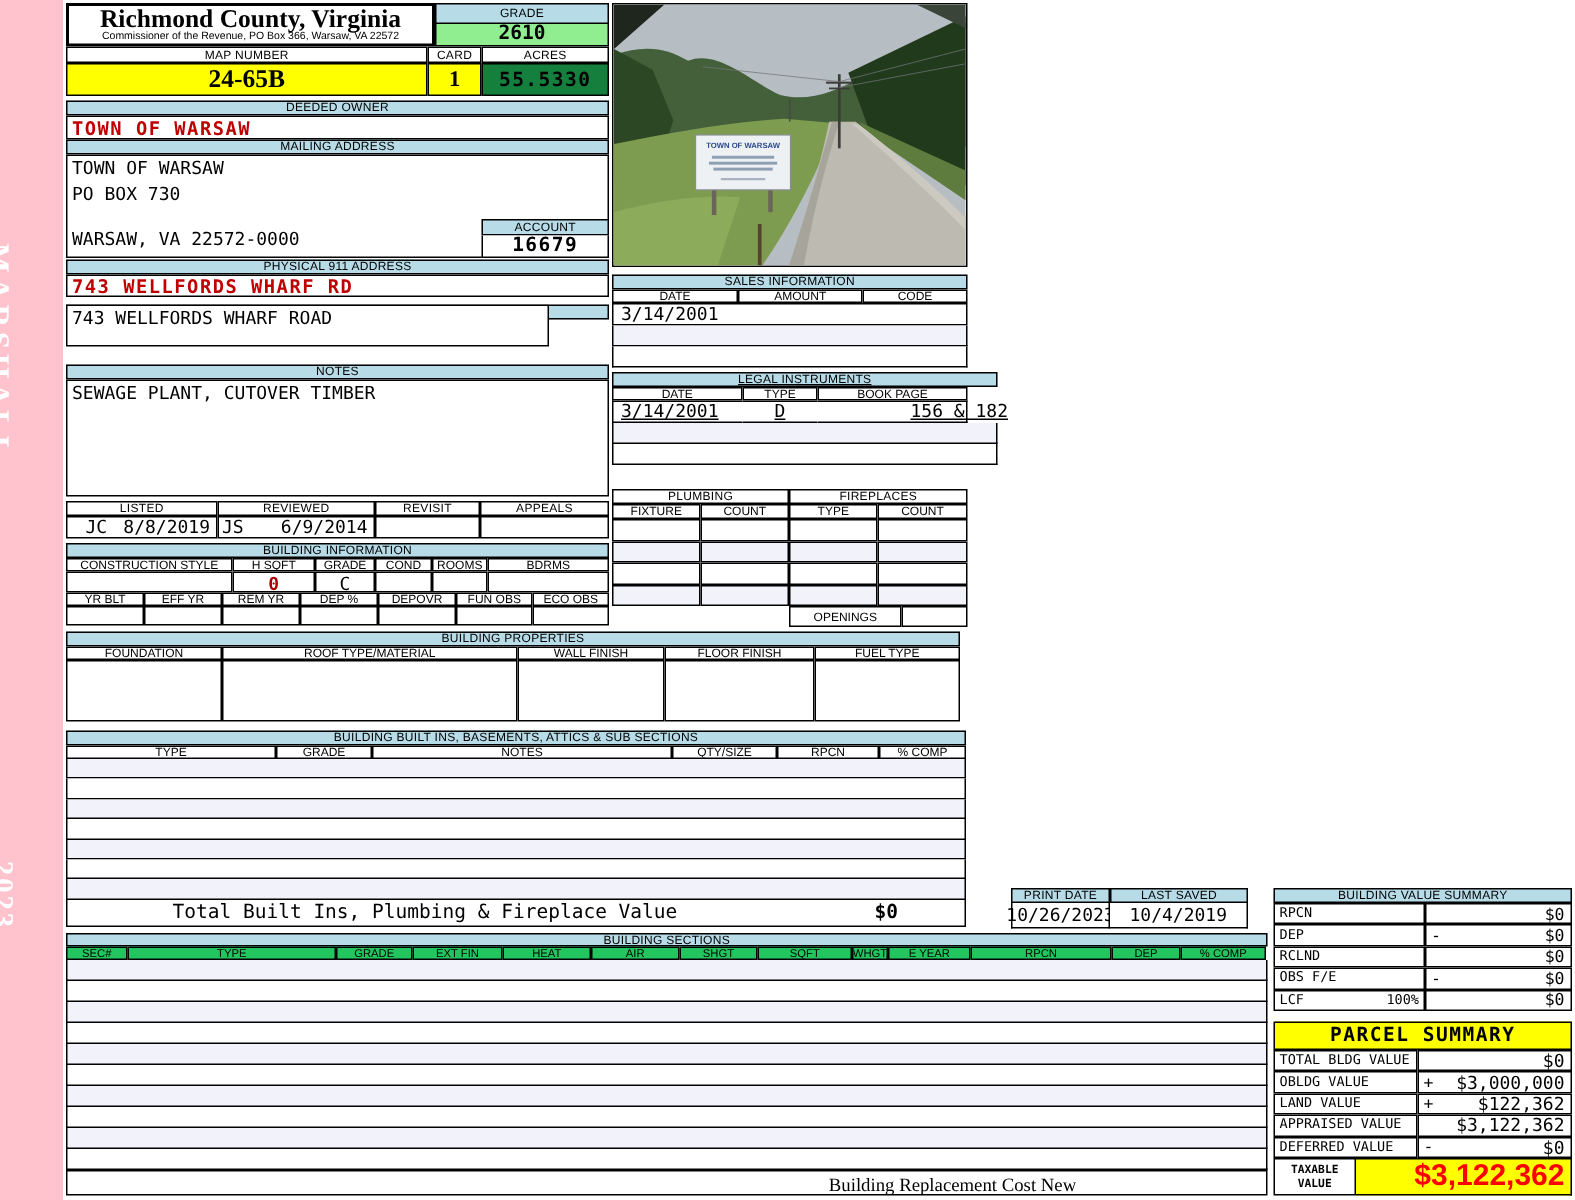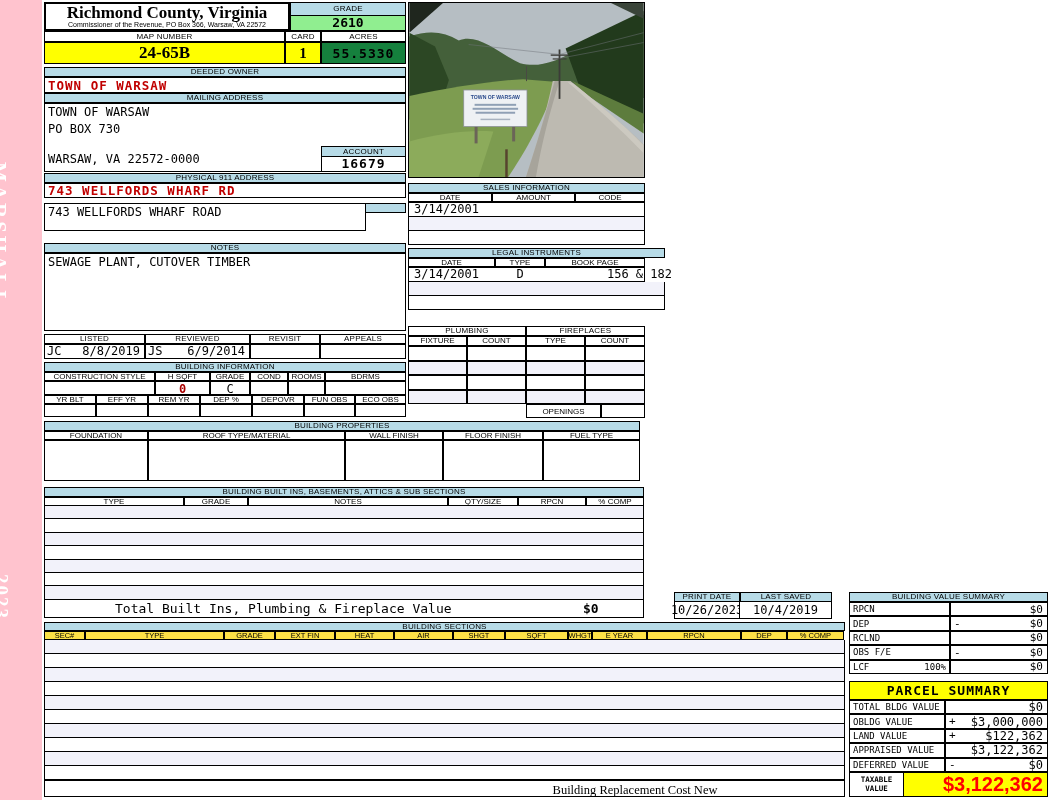--- a/index.html
+++ b/index.html
@@ -20,21 +20,21 @@
   .cols{display:flex;}
   .cols>div{border:1px solid #000;background:#fff;font-family:"Liberation Sans",sans-serif;
         font-size:8px;display:flex;align-items:center;justify-content:center;
         white-space:nowrap;overflow:hidden;line-height:1;}
   .rowset>div{border:1px solid #000;border-top:none;background:#fff;}
   .rowset>div:nth-child(odd){background:#f2f2fa;}
   .cellrow{display:flex;}
   .cellrow>div{border:1px solid #000;background:#fff;}
   .svgphoto{display:block;border:1px solid #000;}
   .grid13{display:grid;grid-template-columns:41px 139px 51px 60px 59px 59px 52px 63px 24px 55px 94px 46px 57px;}
-  .grid13>div{border:1px solid #000;background:#fde047;font-family:"Liberation Sans",sans-serif;
+  .grid13>div{border:1px solid #000;background:#22c55e;font-family:"Liberation Sans",sans-serif;
         font-size:7.5px;display:flex;align-items:center;justify-content:center;white-space:nowrap;overflow:hidden;}
   .sumrow{display:flex;height:14.4px;}
   .sumrow .lab{border:1px solid #000;background:#fff;font-size:9px;display:flex;align-items:center;
         padding:0 3px;justify-content:space-between;}
   .sumrow .amt{border:1px solid #000;background:#fff;font-size:11px;display:flex;align-items:center;}
   .sumrow .amt .op{width:14px;padding-left:3px;font-size:11px;}
   .sumrow .amt .v{flex:1;text-align:right;padding-right:4px;}
 </style>
 </head>
 <body>
@@ -93,21 +93,21 @@
   <div class="abs box mono val" style="left:44px;top:253px;width:362px;height:78px;padding:2px 3px;">SEWAGE PLANT, CUTOVER TIMBER</div>
 
   <div class="abs" style="left:44px;top:334px;width:362px;">
     <div class="cols" style="height:10px;">
       <div class="band" style="width:101px;">LISTED</div>
       <div class="band" style="width:105px;">REVIEWED</div>
       <div class="band" style="width:70px;">REVISIT</div>
       <div class="band" style="width:86px;">APPEALS</div>
     </div>
     <div class="cellrow mono val" style="height:15px;">
-      <div style="width:101px;display:flex;align-items:center;justify-content:space-between;padding:0 4px 0 2px;">
+      <div style="width:101px;display:flex;align-items:center;justify-content:space-between;padding:0 4px 0 12px;">
         <span>JC</span>
         <span>8/8/2019</span>
       </div>
       <div style="width:105px;display:flex;align-items:center;justify-content:space-between;padding:0 4px 0 2px;">
         <span>JS</span>
         <span>6/9/2014</span>
       </div>
       <div style="width:70px;"></div>
       <div style="width:86px;"></div>
     </div>
@@ -188,21 +188,21 @@
     <div class="cols" style="height:9px;">
       <div style="width:84px;">DATE</div>
       <div style="width:83px;">AMOUNT</div>
       <div style="width:70px;">CODE</div>
     </div>
     <div class="box mono val" style="height:15px;display:flex;align-items:center;padding-left:5px;">3/14/2001</div>
     <div class="box" style="height:14px;border-top:none;background:#f2f2fa;"></div>
     <div class="box" style="height:14px;border-top:none;"></div>
   </div>
 
-  <div class="abs" style="left:408px;top:248px;width:257px;">
+  <div class="abs" style="left:408px;top:248px;width:257px;text-decoration:underline;">
     <div class="band" style="height:10px;">LEGAL INSTRUMENTS</div>
     <div class="cols" style="height:9px;">
       <div style="width:87px;">DATE</div>
       <div style="width:50px;">TYPE</div>
       <div style="width:100px;">BOOK PAGE</div>
     </div>
     <div class="cellrow mono val" style="height:15px;">
       <div style="width:87px;display:flex;align-items:center;padding-left:5px;border-right:none;">3/14/2001</div>
       <div style="width:50px;display:flex;align-items:center;justify-content:center;border-left:none;border-right:none;">D</div>
       <div style="width:100px;display:flex;align-items:center;justify-content:flex-end;border-left:none;overflow:visible;white-space:nowrap;padding-right:0;">

